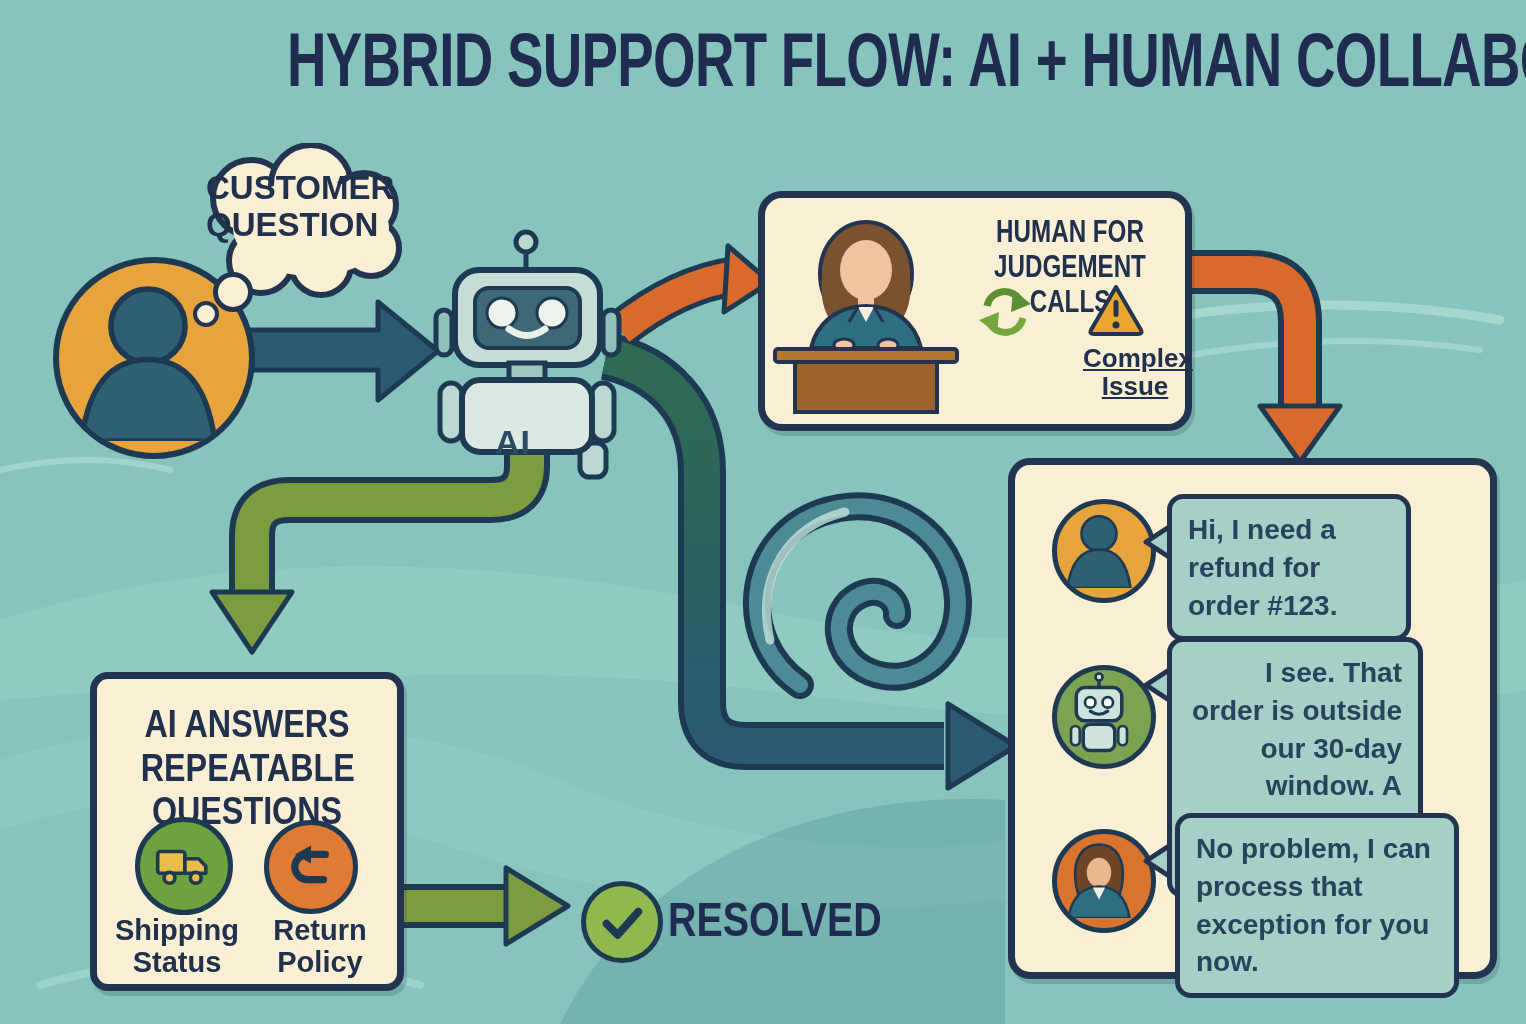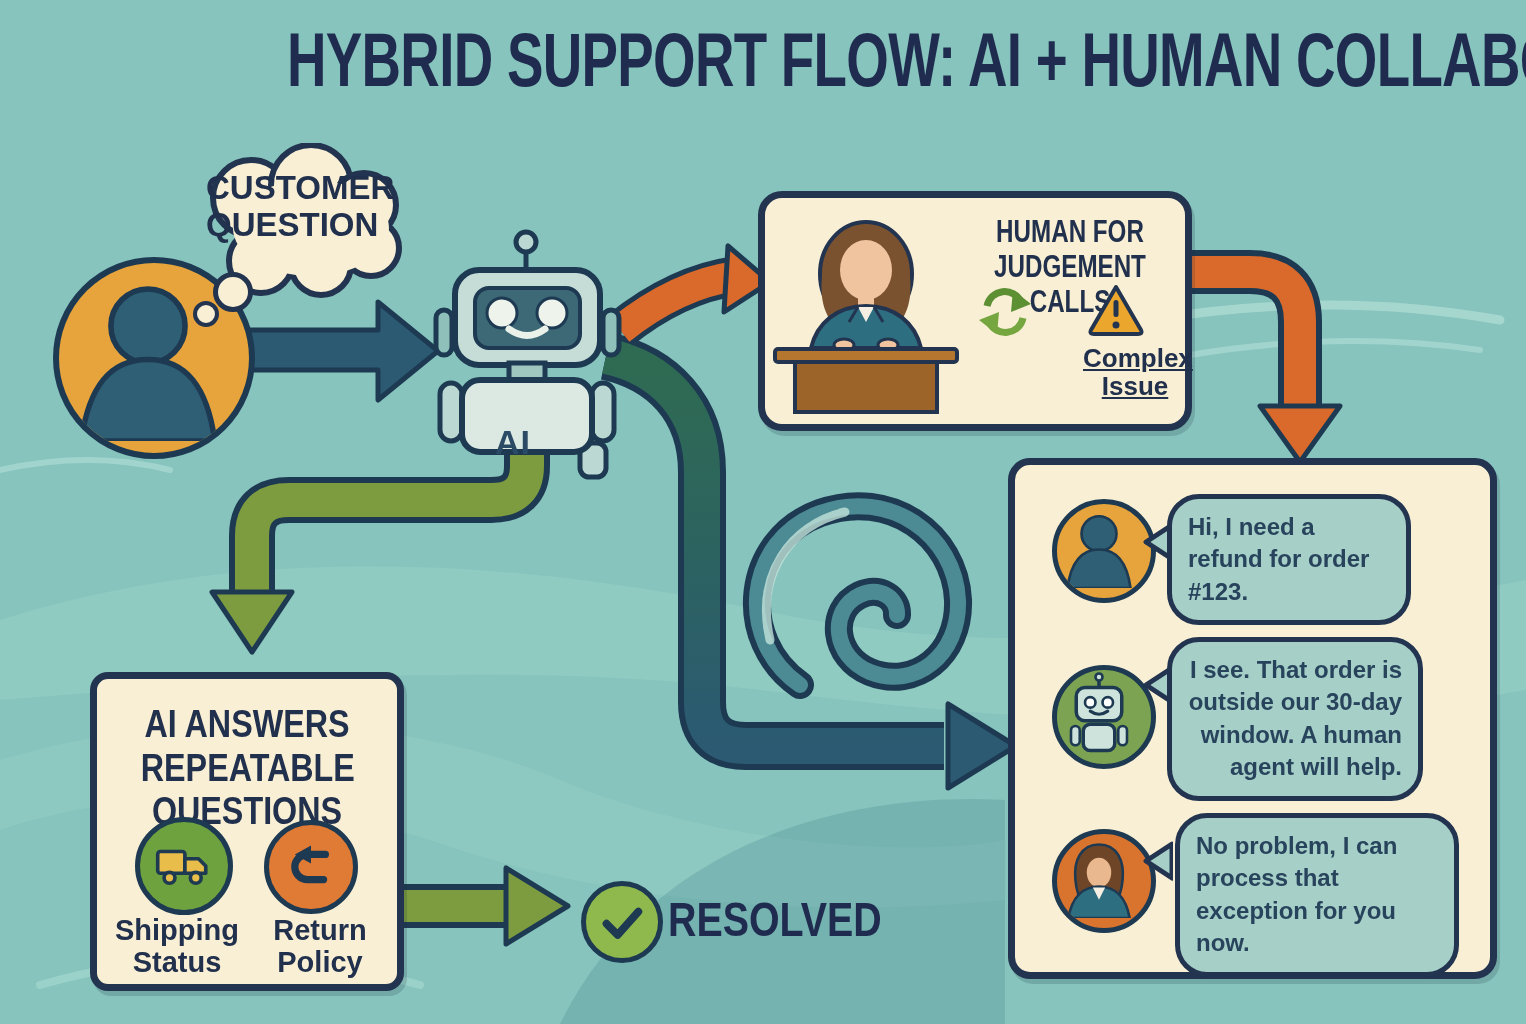--- a/index.html
+++ b/index.html
@@ -67,21 +67,21 @@
   .chat-avatar{position:absolute;left:37px;width:94px;height:94px;border-radius:50%;
                border:5px solid #1d3a52;overflow:hidden;}
   .ca1{top:34px;background:#e7a43c;}
   .ca2{top:200px;background:#7ba351;}
   .ca3{top:364px;background:#d9742e;}
   .bubble{position:absolute;left:152px;}
   .b1{top:29px;width:244px;}
   .b2{top:172px;width:256px;text-align:right;}
   .b3{top:348px;width:284px;padding-left:8px;}
   .bubble-body{position:relative;z-index:1;background:#a6cfc8;border:5px solid #22344f;
-               border-radius:32px;padding:12px 16px;font-size:24px;font-weight:700;
+               border-radius:16px;padding:12px 16px;font-size:28px;font-weight:700;
                color:#28445c;line-height:1.35;}
   .tail{position:absolute;left:-24px;top:28px;z-index:0;}
 
   .swirl{z-index:1;}
 </style>
 </head>
 <body>
 
 <div class="stage">
 

